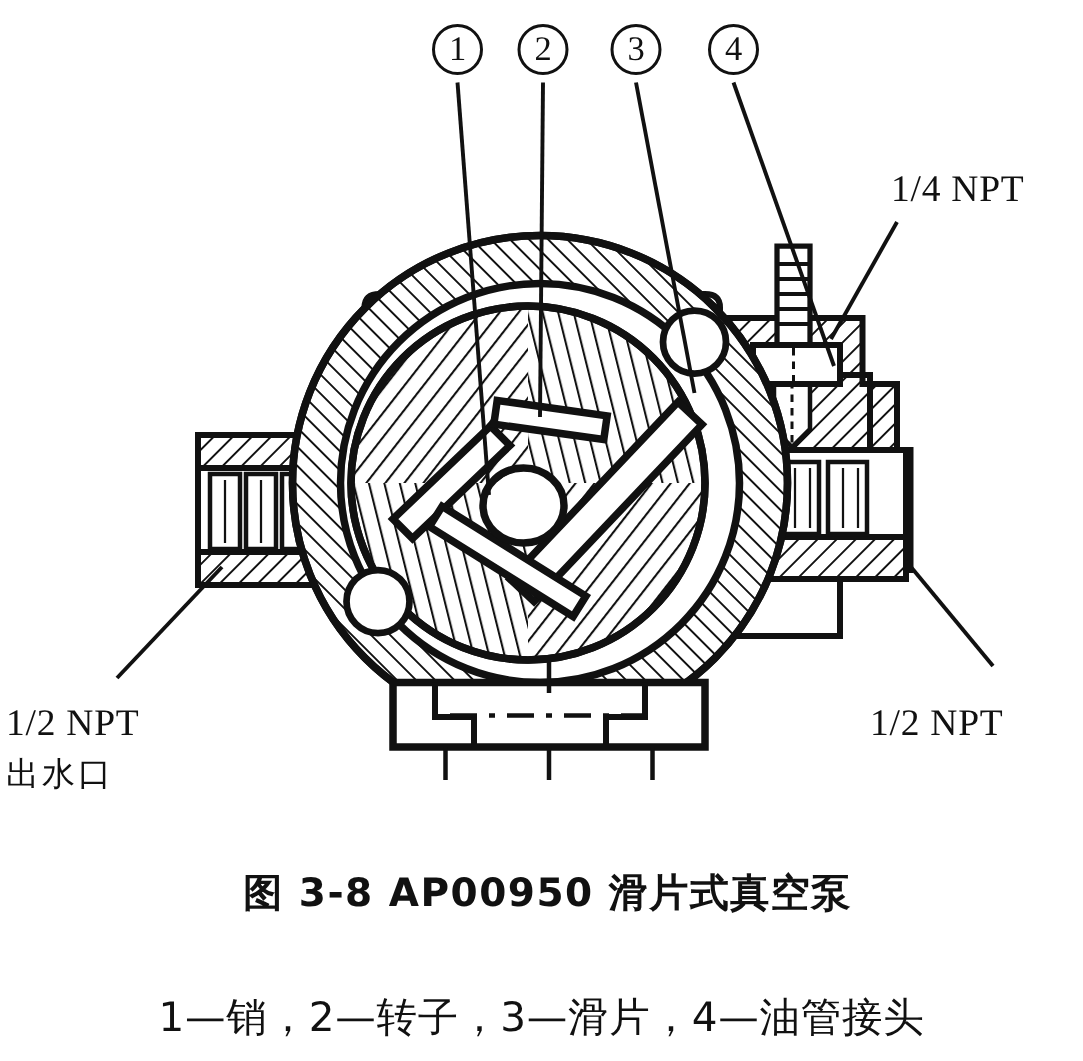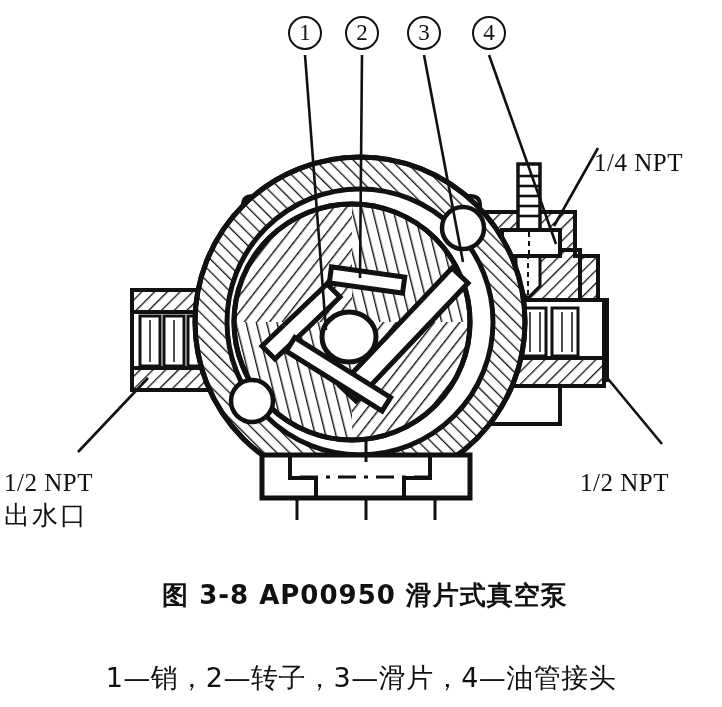--- a/index.html
+++ b/index.html
@@ -38,21 +38,21 @@
   .dim-label {
     position: absolute;
     font-size: 25px;
     line-height: 33px;
     letter-spacing: 0.5px;
     white-space: nowrap;
     font-family: "Liberation Serif", "DejaVu Serif", serif;
   }
   .dim-label .cn {
     font-family: Liberation Sans, sans-serif;
-    font-size: 26px;
+    font-size: 22px;
     letter-spacing: 2px;
   }
   #caption {
     position: absolute;
     left: 4px;
     top: 578px;
     width: 722px;
     text-align: center;
     font-weight: bold;
     font-size: 26px;
@@ -238,21 +238,21 @@
       </g>
 
     </g>
   </svg>
 
   <div class="callout-num" style="left:288px; top:16px;">1</div>
   <div class="callout-num" style="left:345px; top:16px;">2</div>
   <div class="callout-num" style="left:407px; top:16px;">3</div>
   <div class="callout-num" style="left:472px; top:16px;">4</div>
 
-  <div class="dim-label" style="left:594px; top:110px;margin-top:36px;">1/4 NPT</div>
+  <div class="dim-label" style="left:594px; top:110px;">1/4 NPT</div>
 
   <div class="dim-label" style="left:4px; top:466px;">
     <div>1/2 NPT</div>
     <div class="cn">出水口</div>
   </div>
 
   <div class="dim-label" style="left:580px; top:466px;">
     <div>1/2 NPT</div>
   </div>
 

